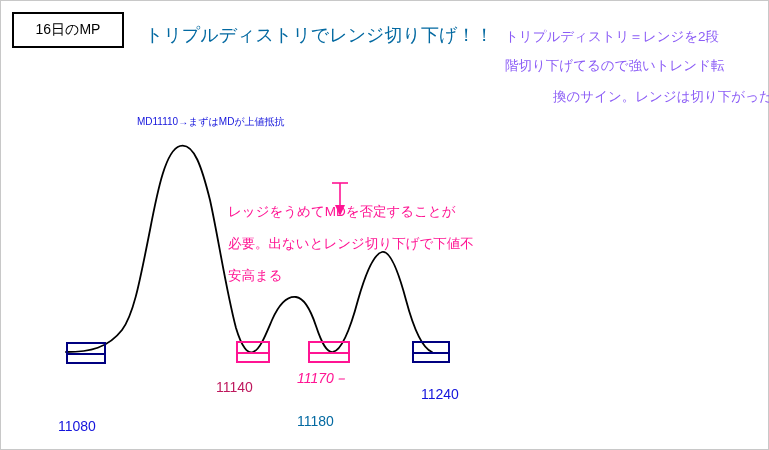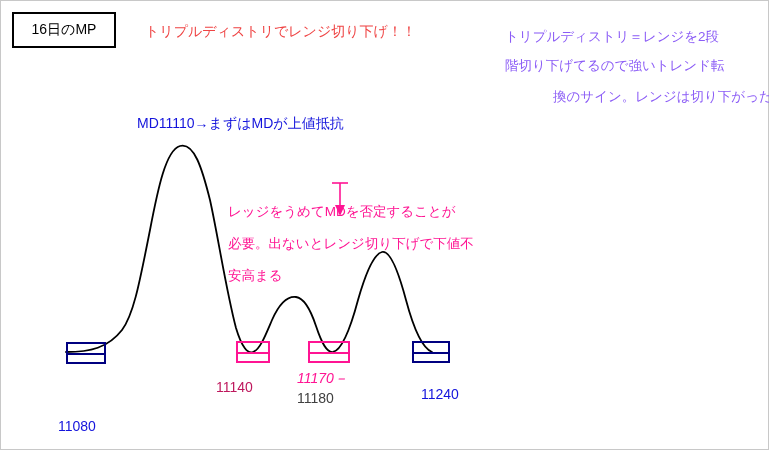--- a/index.html
+++ b/index.html
@@ -12,30 +12,30 @@
   }
   #frame{
     position:absolute;left:0;top:0;width:769px;height:450px;
     border:1px solid #c8c8c8;
     box-sizing:border-box;
   }
   .txt{position:absolute;white-space:pre;}
 
   
   #mp-box{
-    position:absolute;left:12px;top:12px;width:104px;height:36px;
+    position:absolute;left:12px;top:12px;width:112px;height:36px;
     border:2px solid #000;box-sizing:border-box;
     display:flex;align-items:center;justify-content:center;
   }
   #mp-box span{font-size:14px;color:#000;}
 
-  .headline{font-size:14px;color:#ef4444;}
+  .headline{font-size:18px;color:#0369a1;}
   .note{font-size:13.5px;color:#8b5cf6;line-height:30px;}
 
-  .blue-label{color:#1414dc;font-size:14px;}
+  .blue-label{color:#1414dc;font-size:10px;}
   .pink-label{color:#ff1493;font-size:13.5px;line-height:32px;}
   .axis-label{font-size:14px;}
 
   
   .vbox{position:absolute;box-sizing:border-box;}
 
   #box-11080{left:66px;top:342px;width:40px;height:22px;border:2.5px solid #000080;}
   #box-11080 .bar{position:absolute;left:0;right:0;top:9px;height:0;border-top:2.5px solid #000080;}
   #box-11140{left:236px;top:341px;width:34px;height:22px;border:2.5px solid #ff1493;}
   #box-11140 .bar{position:absolute;left:0;right:0;top:9px;height:0;border-top:2.5px solid #ff1493;}
@@ -92,14 +92,14 @@
 <div class="vbox" id="box-11170">
     <div class="bar"></div>
   </div>
 <div class="vbox" id="box-11240">
     <div class="bar"></div>
   </div>
 
 <div class="txt axis-label" style="left:58px;top:386px;color:#1414dc;margin-top:32px;">11080</div>
 <div class="txt axis-label" style="left:216px;top:379px;color:#be185d;">11140</div>
 <div class="txt axis-label" style="left:297px;top:370px;color:#ff1493;font-style:italic;">11170－</div>
-<div class="txt axis-label" style="left:297px;top:390px;color:#404040;">11180</div>
+<div class="txt axis-label" style="left:297px;top:413px;color:#0369a1;">11180</div>
 <div class="txt axis-label" style="left:404px;top:386px;color:#1414dc;margin-left:17px;">11240</div>
 
 </body></html>

